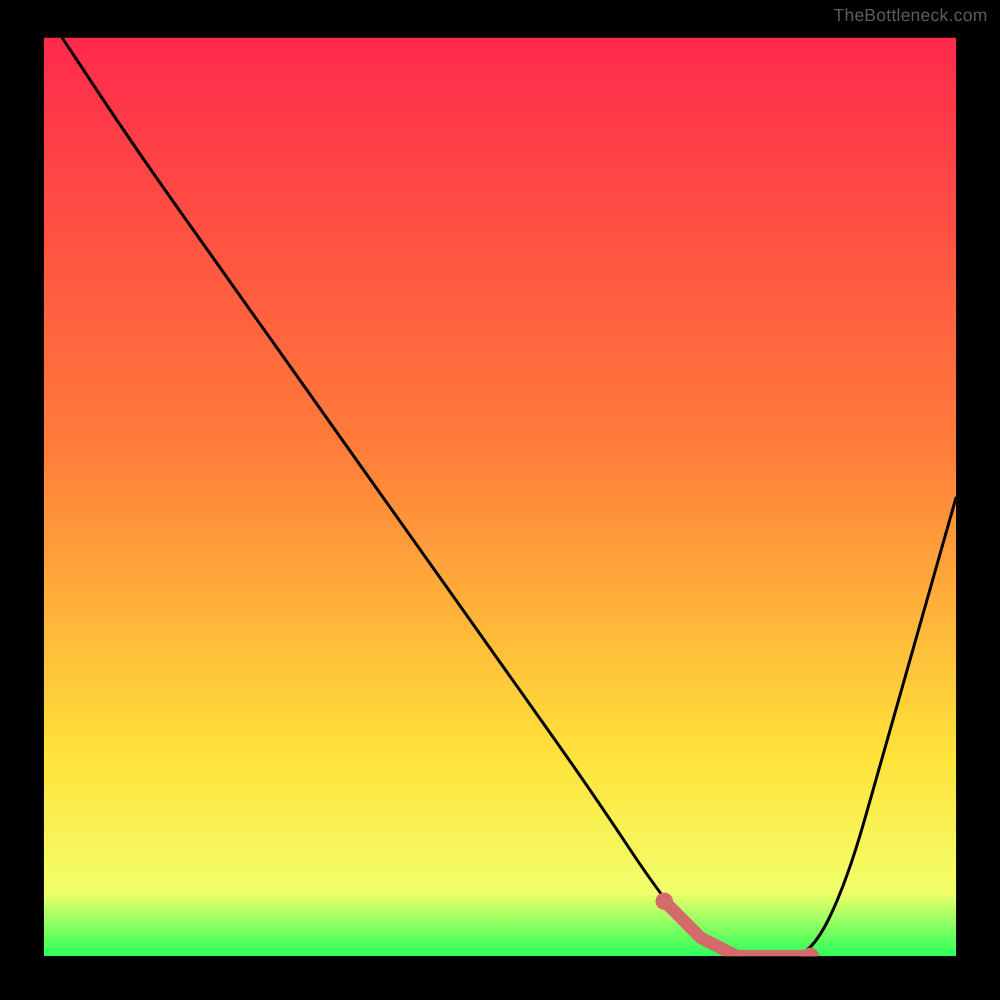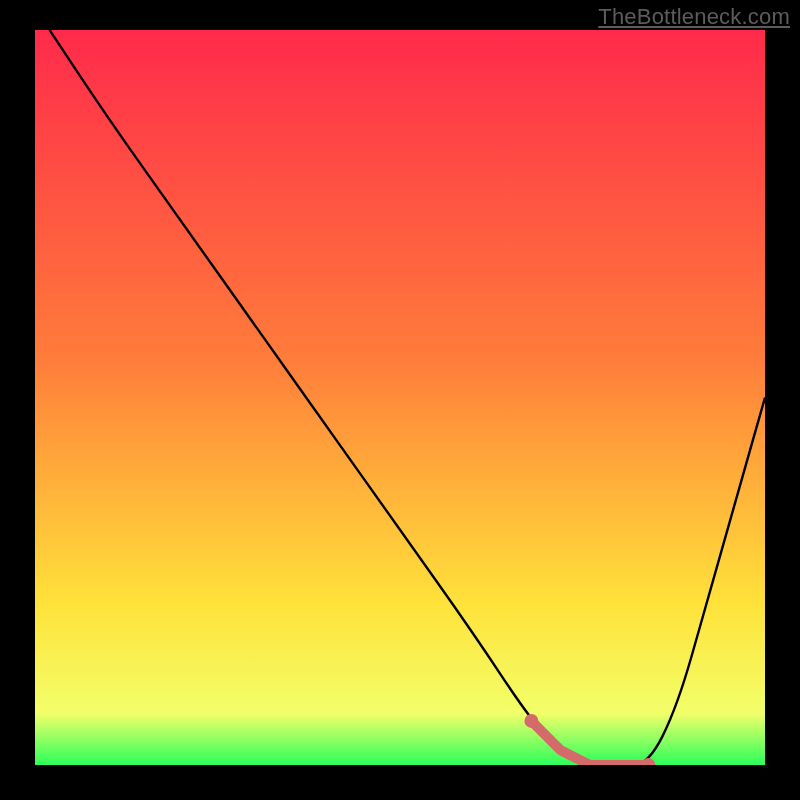--- a/index.html
+++ b/index.html
@@ -15,25 +15,24 @@
     position: relative;
     width: 800px;
     height: 800px;
     background: #000;
   }
   .watermark {
     position: absolute;
     top: 4px;
     right: 10px;
     color: #5c5c5c;
-    font-size: 22px;
+    font-size: 14px;
     font-weight: 500;
     letter-spacing: 0.2px;
     z-index: 5;
-    text-decoration: underline;
   }
   .plot {
     position: absolute;
     left: 35px;
     top: 30px;
     width: 730px;
     height: 735px;
   }
   .plot svg {
     display: block;

